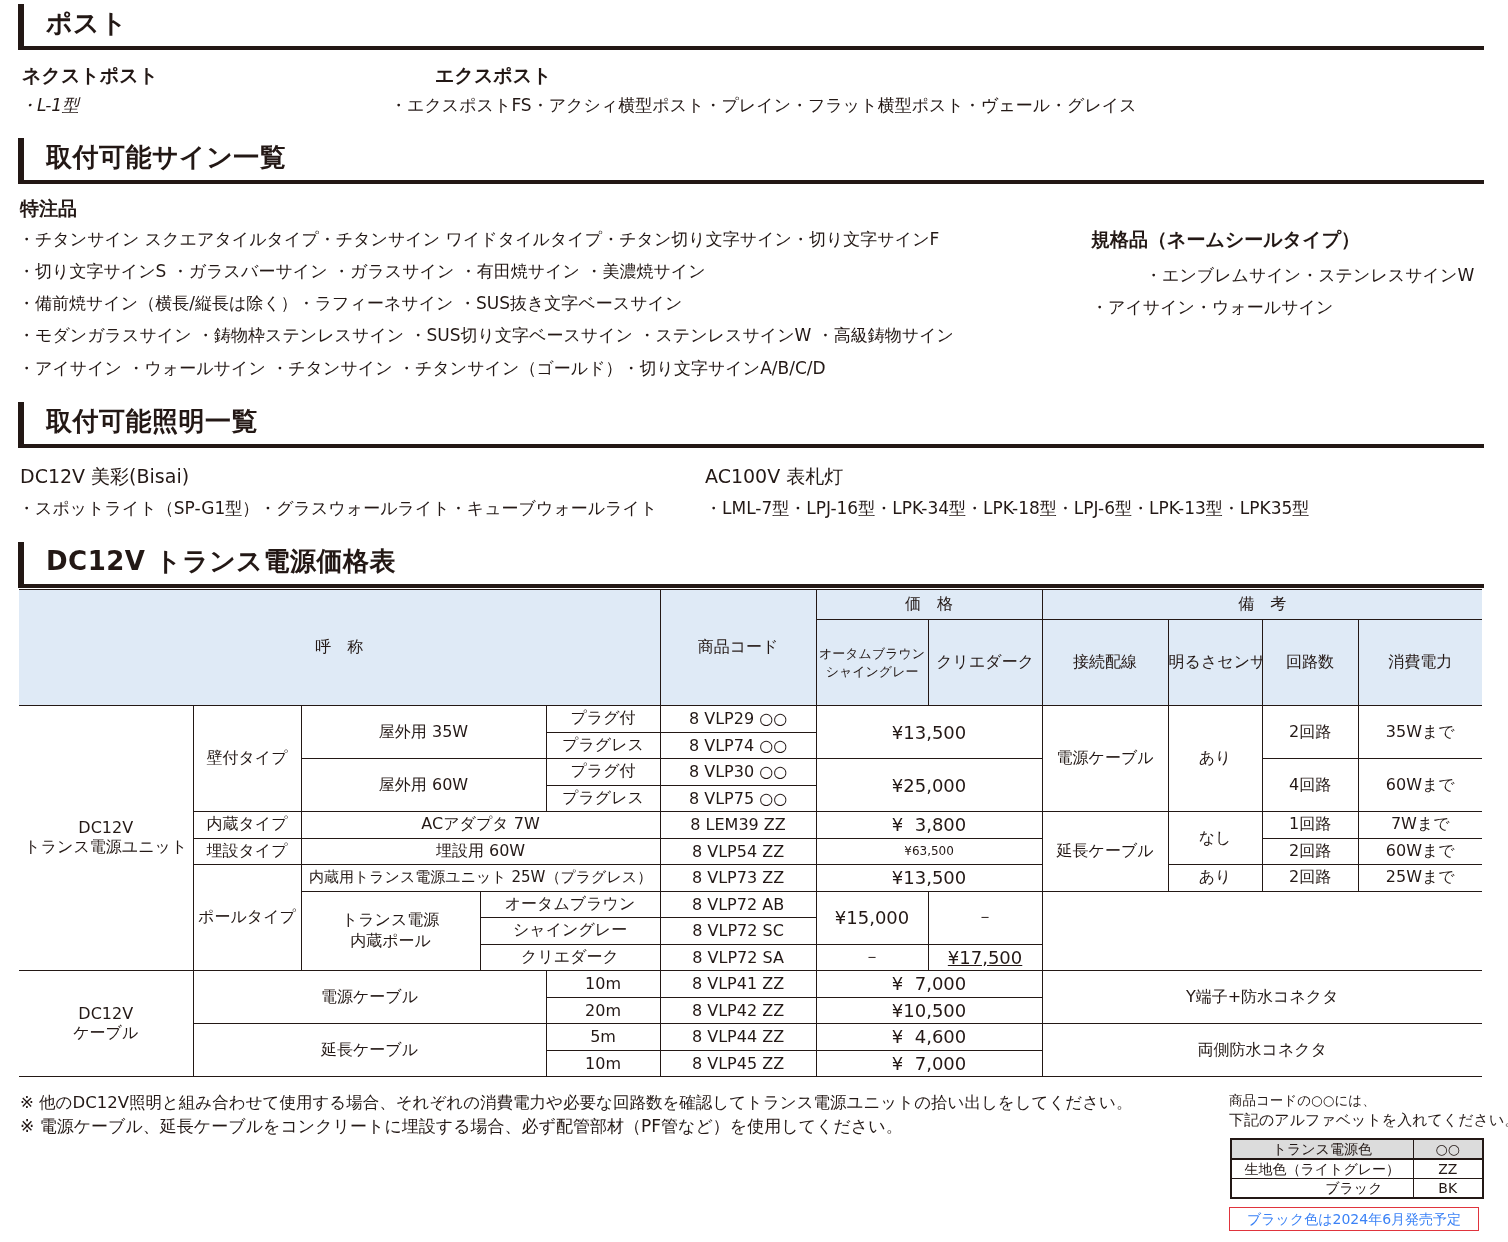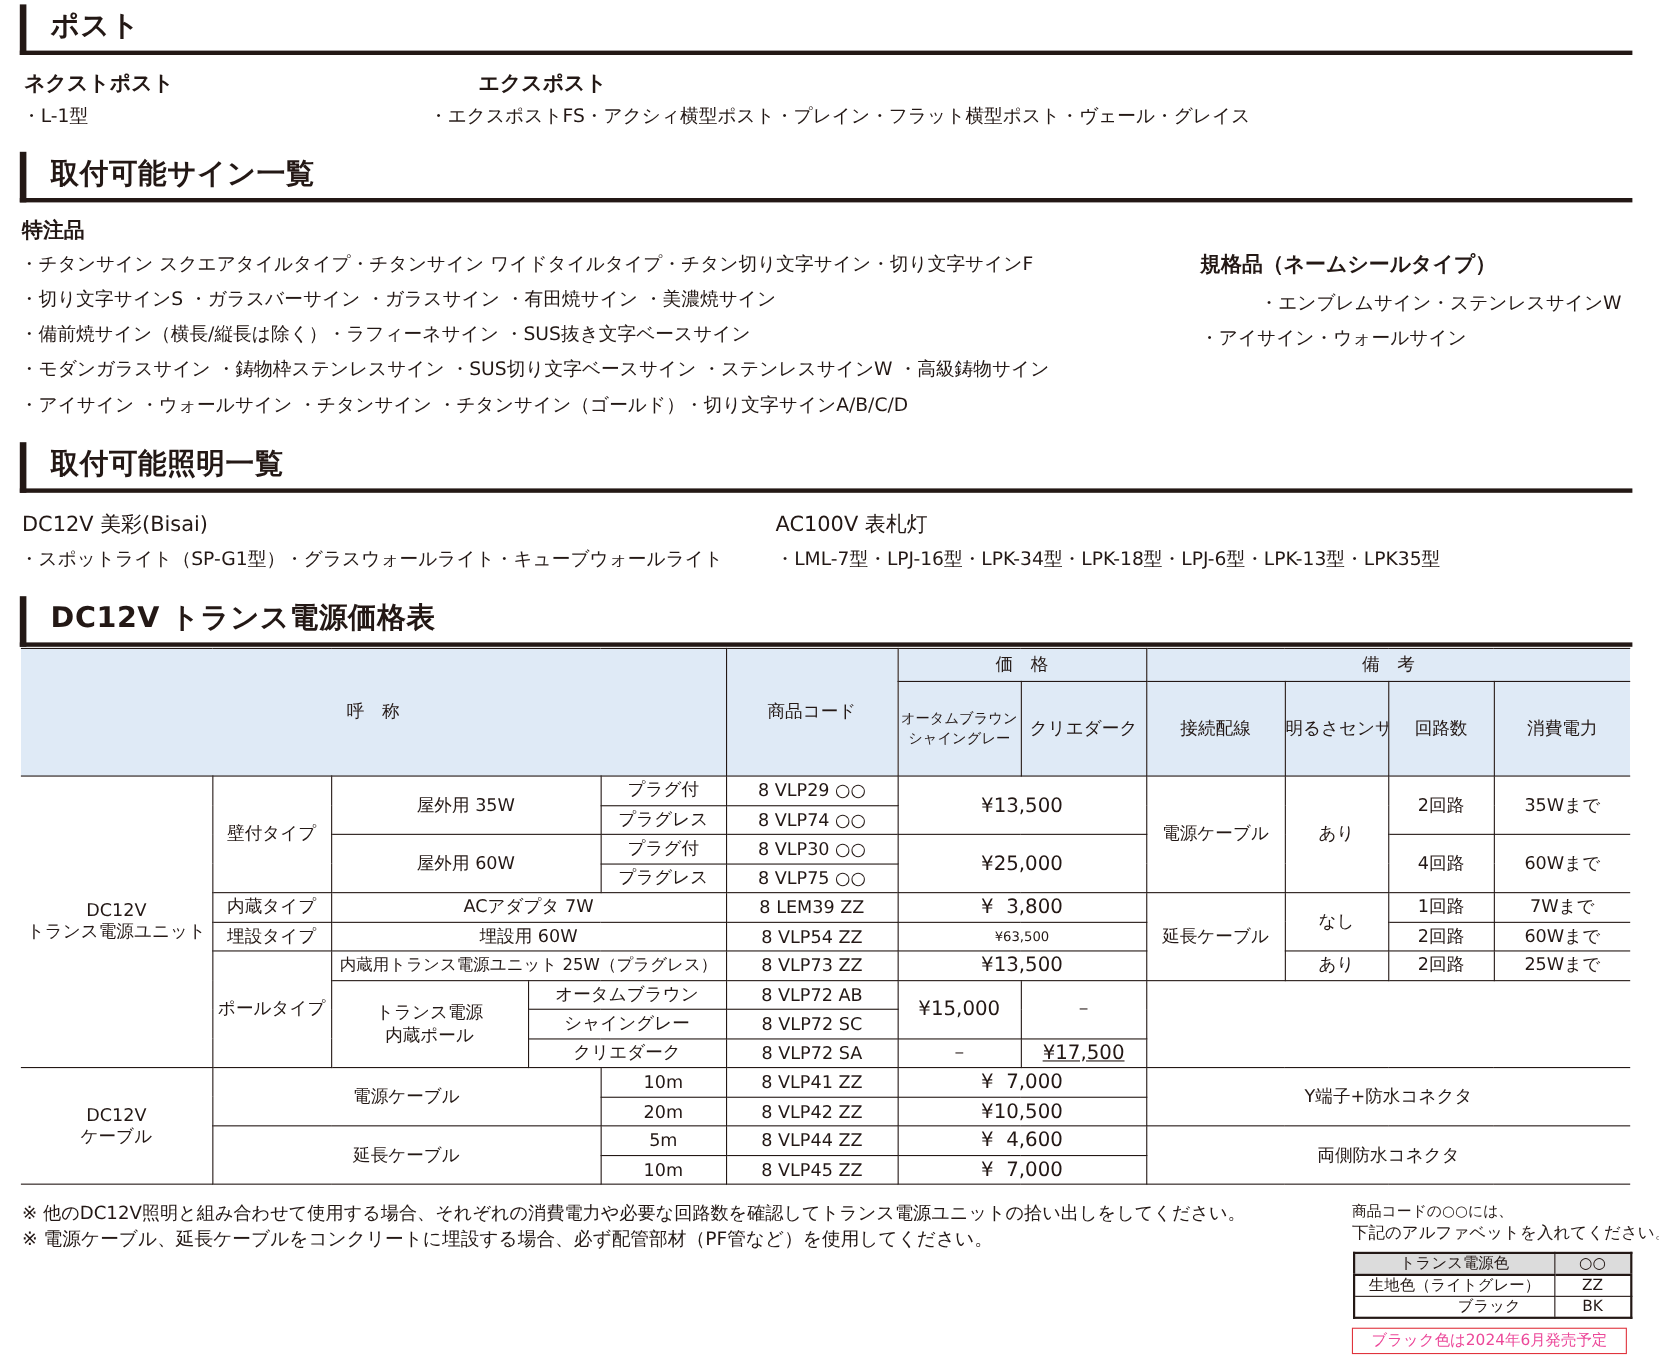--- a/index.html
+++ b/index.html
@@ -37,31 +37,31 @@
   
   table.color {
     position: absolute; left: 1230px; top: 1138px; width: 252px;
     border-collapse: collapse; font-size: 14px; table-layout: fixed;
   }
   table.color td { border: 1px solid #231815; text-align: center; height: 18px; padding: 0; line-height: 18px; }
   table.color { border: 2px solid #231815; }
   table.color tr.ch td { background: #dcdcdc; border-bottom: 2px solid #231815; }
   .redbox {
     position: absolute; left: 1229px; top: 1207px; width: 248px; height: 22px;
-    border: 1.5px solid #e0343d; color: #ec4899; font-size: 14px; text-align: center; line-height: 22px;
+    border: 1.5px solid #e0343d; color: #3b82f6; font-size: 14px; text-align: center; line-height: 22px;
   }
 </style>
 </head>
 <body>
 
 <div class="sec-head" style="top:4px;">
   <span>ポスト</span>
 </div>
 <div class="abs sub" style="left:22px; top:63px;">ネクストポスト</div>
-<div class="abs line" style="left:20px; top:94px;">・L-1型</div>
+<div class="abs line" style="left:20px; top:94px;font-style:italic;">・L-1型</div>
 <div class="abs sub" style="left:390px; top:63px;margin-left:45px;">エクスポスト</div>
 <div class="abs line" style="left:390px; top:94px;">・エクスポストFS・アクシィ横型ポスト・プレイン・フラット横型ポスト・ヴェール・グレイス</div>
 
 <div class="sec-head" style="top:138px;">
   <span>取付可能サイン一覧</span>
 </div>
 <div class="abs sub" style="left:20px; top:196px;">特注品</div>
 <div class="abs line" style="left:18px; top:228px;">・チタンサイン スクエアタイルタイプ・チタンサイン ワイドタイルタイプ・チタン切り文字サイン・切り文字サインF</div>
 <div class="abs line" style="left:18px; top:260px;">・切り文字サインS ・ガラスバーサイン ・ガラスサイン ・有田焼サイン ・美濃焼サイン</div>
 <div class="abs line" style="left:18px; top:292px;">・備前焼サイン（横長/縦長は除く）・ラフィーネサイン ・SUS抜き文字ベースサイン</div>

